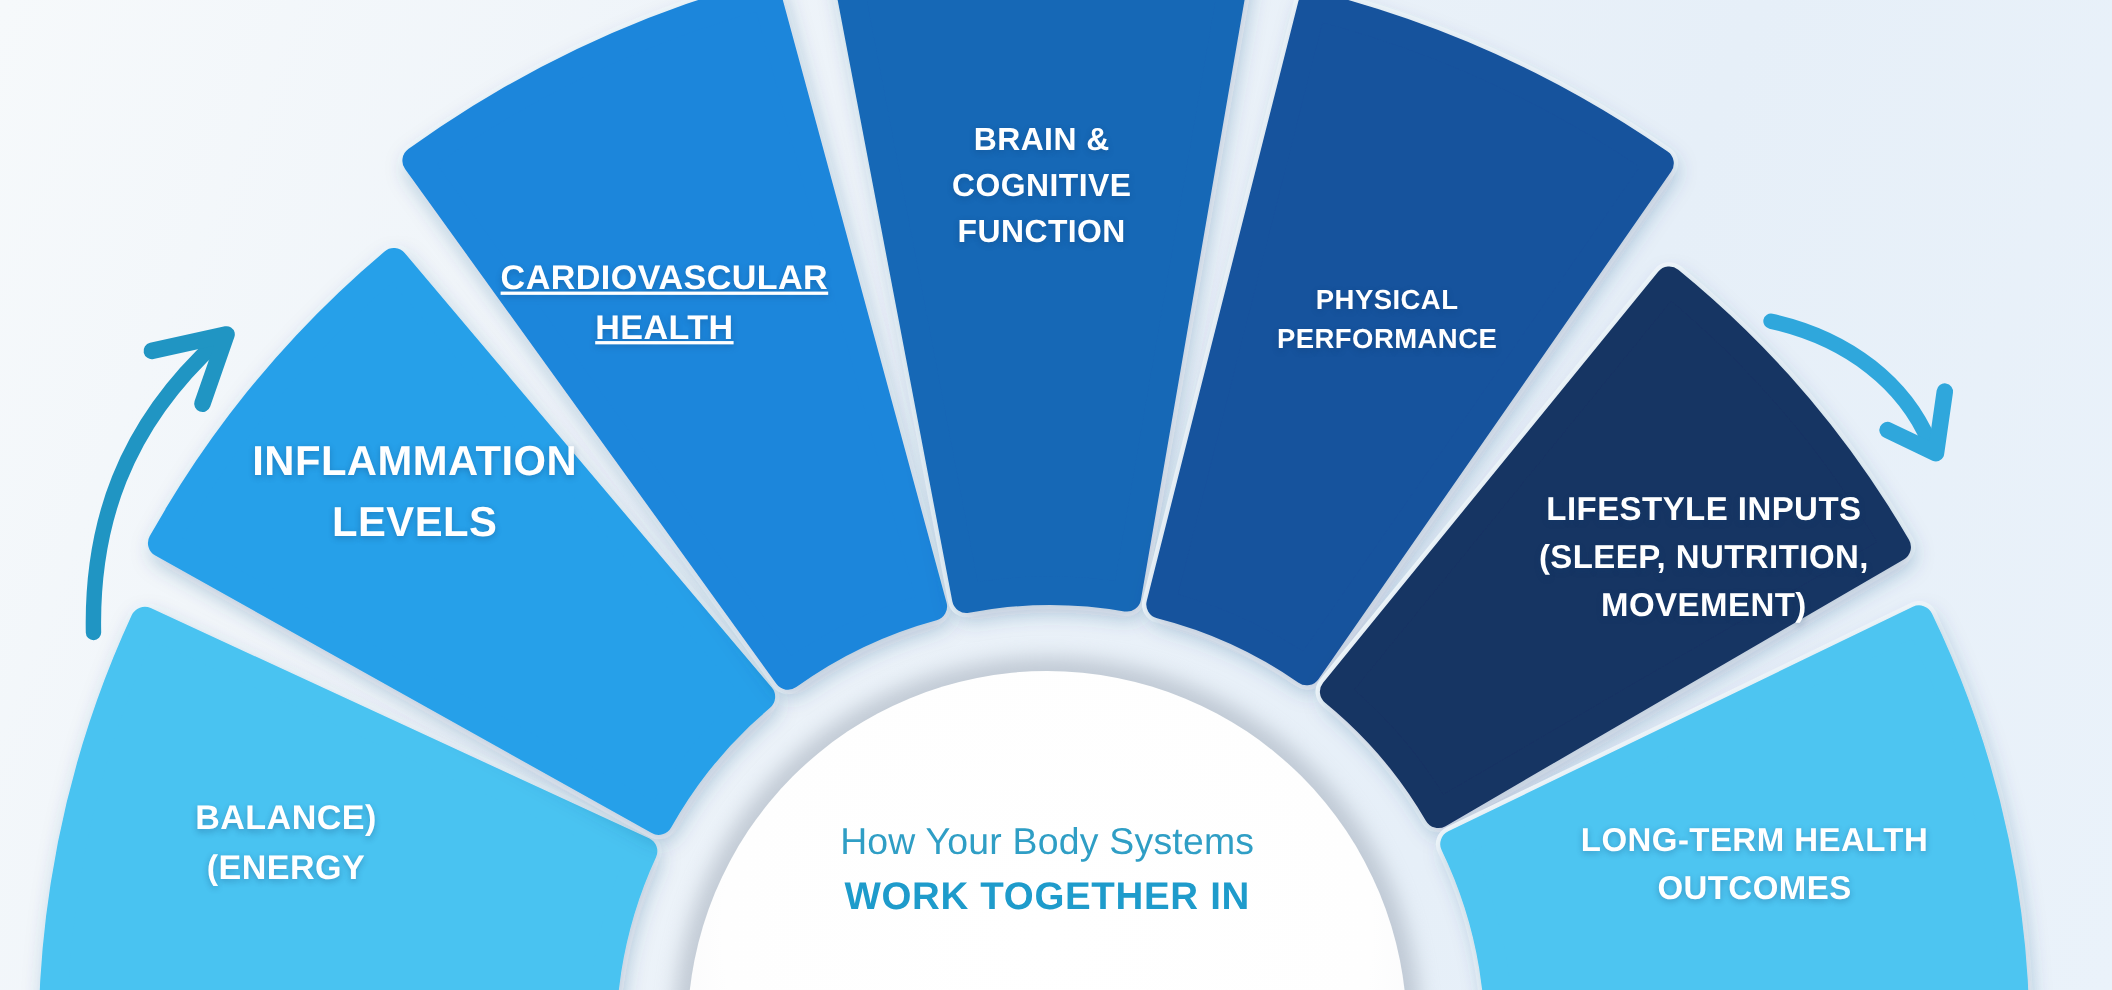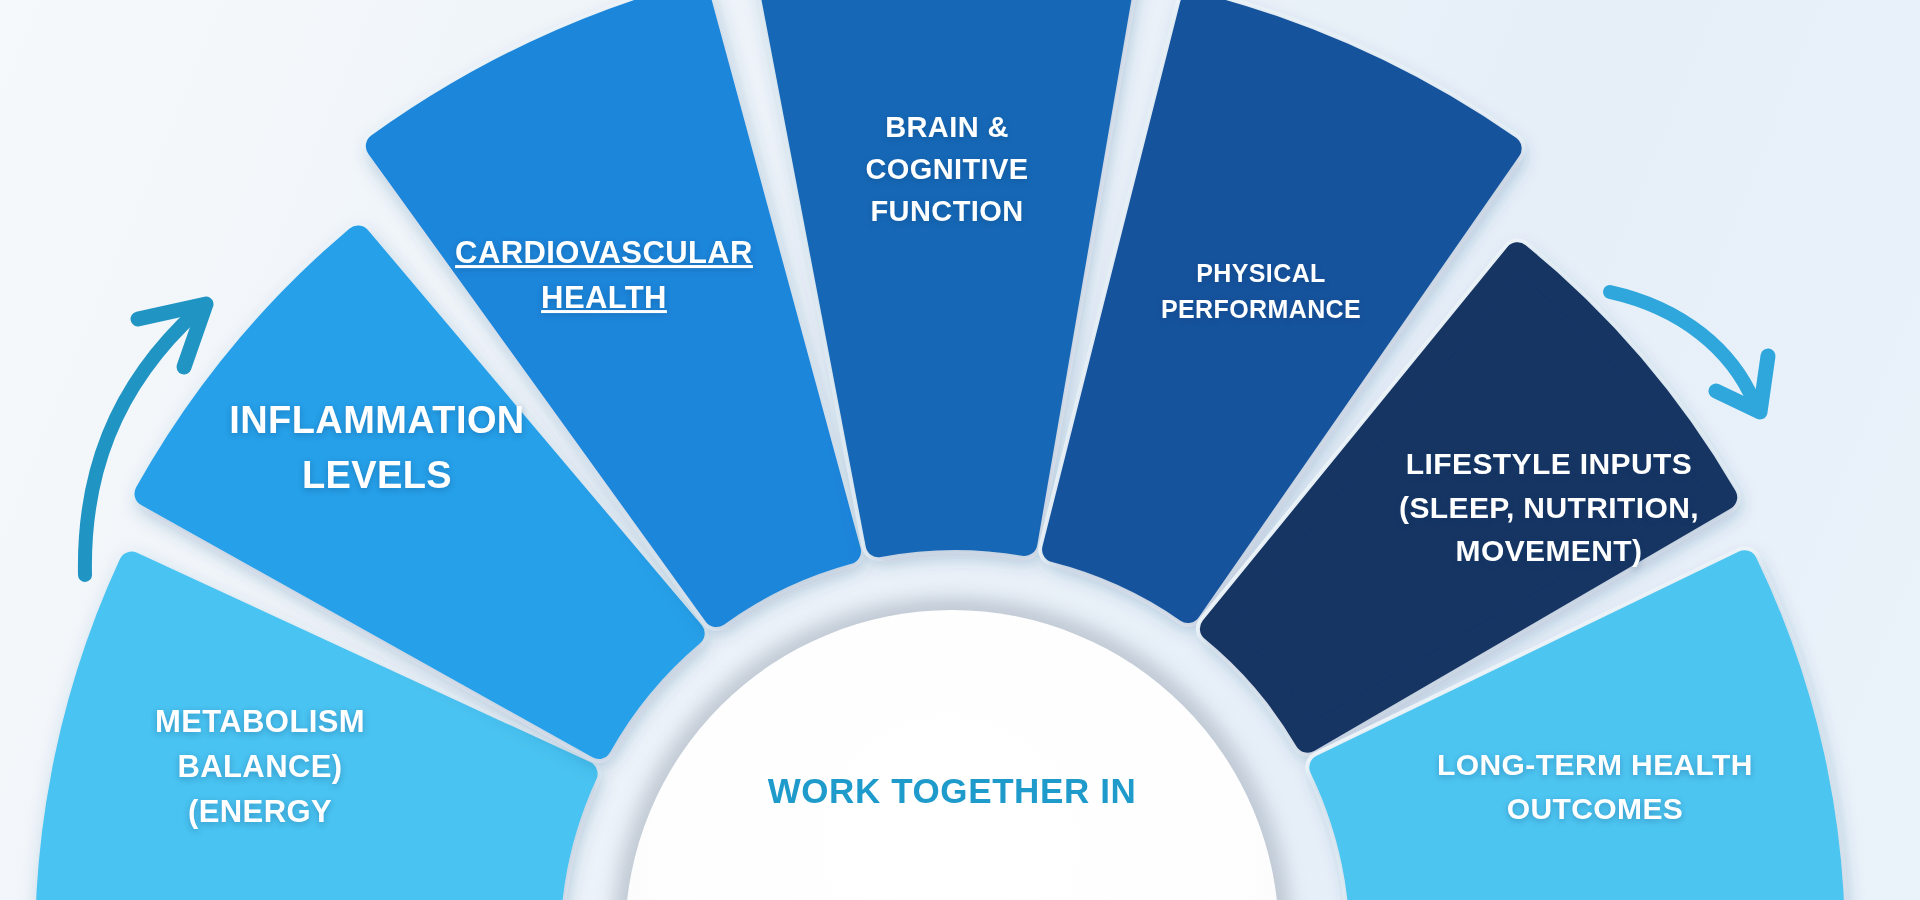--- a/index.html
+++ b/index.html
@@ -83,21 +83,20 @@
       <path class="arrow-path" d="M 1610 292 C 1682 308 1732 350 1754 402" stroke-width="14" stroke="#2FA7DC"></path>
       <path class="arrow-path" d="M 1716 391 L 1760 412 L 1768 356" stroke-width="15" stroke="#2FA7DC"></path>
     </g>
 
     <circle cx="952" cy="937" r="340" fill="#9aa4b2" opacity="0.5" filter="url(#blur9)"></circle>
     <circle cx="952" cy="937" r="327" fill="url(#circleGrad)"></circle>
   </svg>
 
   <div id="labels">
       <div class="seg-label" style="left: 260px; top: 767px; font-size: 31px;">
-        <span>METABOLISM</span>
         <span>BALANCE)</span>
         <span>(ENERGY</span>
       </div>
       <div class="seg-label" style="left: 377px; top: 448px; font-size: 38px;">
         <span>INFLAMMATION</span>
         <span>LEVELS</span>
       </div>
       <div class="seg-label" style="left: 604px; top: 276px; font-size: 31px; text-decoration: underline;">
         <span>CARDIOVASCULAR</span>
         <span>HEALTH</span>
@@ -116,16 +115,17 @@
         <span>(SLEEP, NUTRITION,</span>
         <span>MOVEMENT)</span>
       </div>
       <div class="seg-label" style="left: 1595px; top: 786px; font-size: 30px;">
         <span>LONG-TERM HEALTH</span>
         <span>OUTCOMES</span>
       </div>
     </div>
 
   <div class="center-title">
+    <span class="t1" style="color: rgb(47, 158, 197);">How Your Body Systems</span>
     <span class="t2" style="color: rgb(30, 155, 203);">WORK TOGETHER IN</span>
   </div>
 
 </div>
 
 </body></html>

